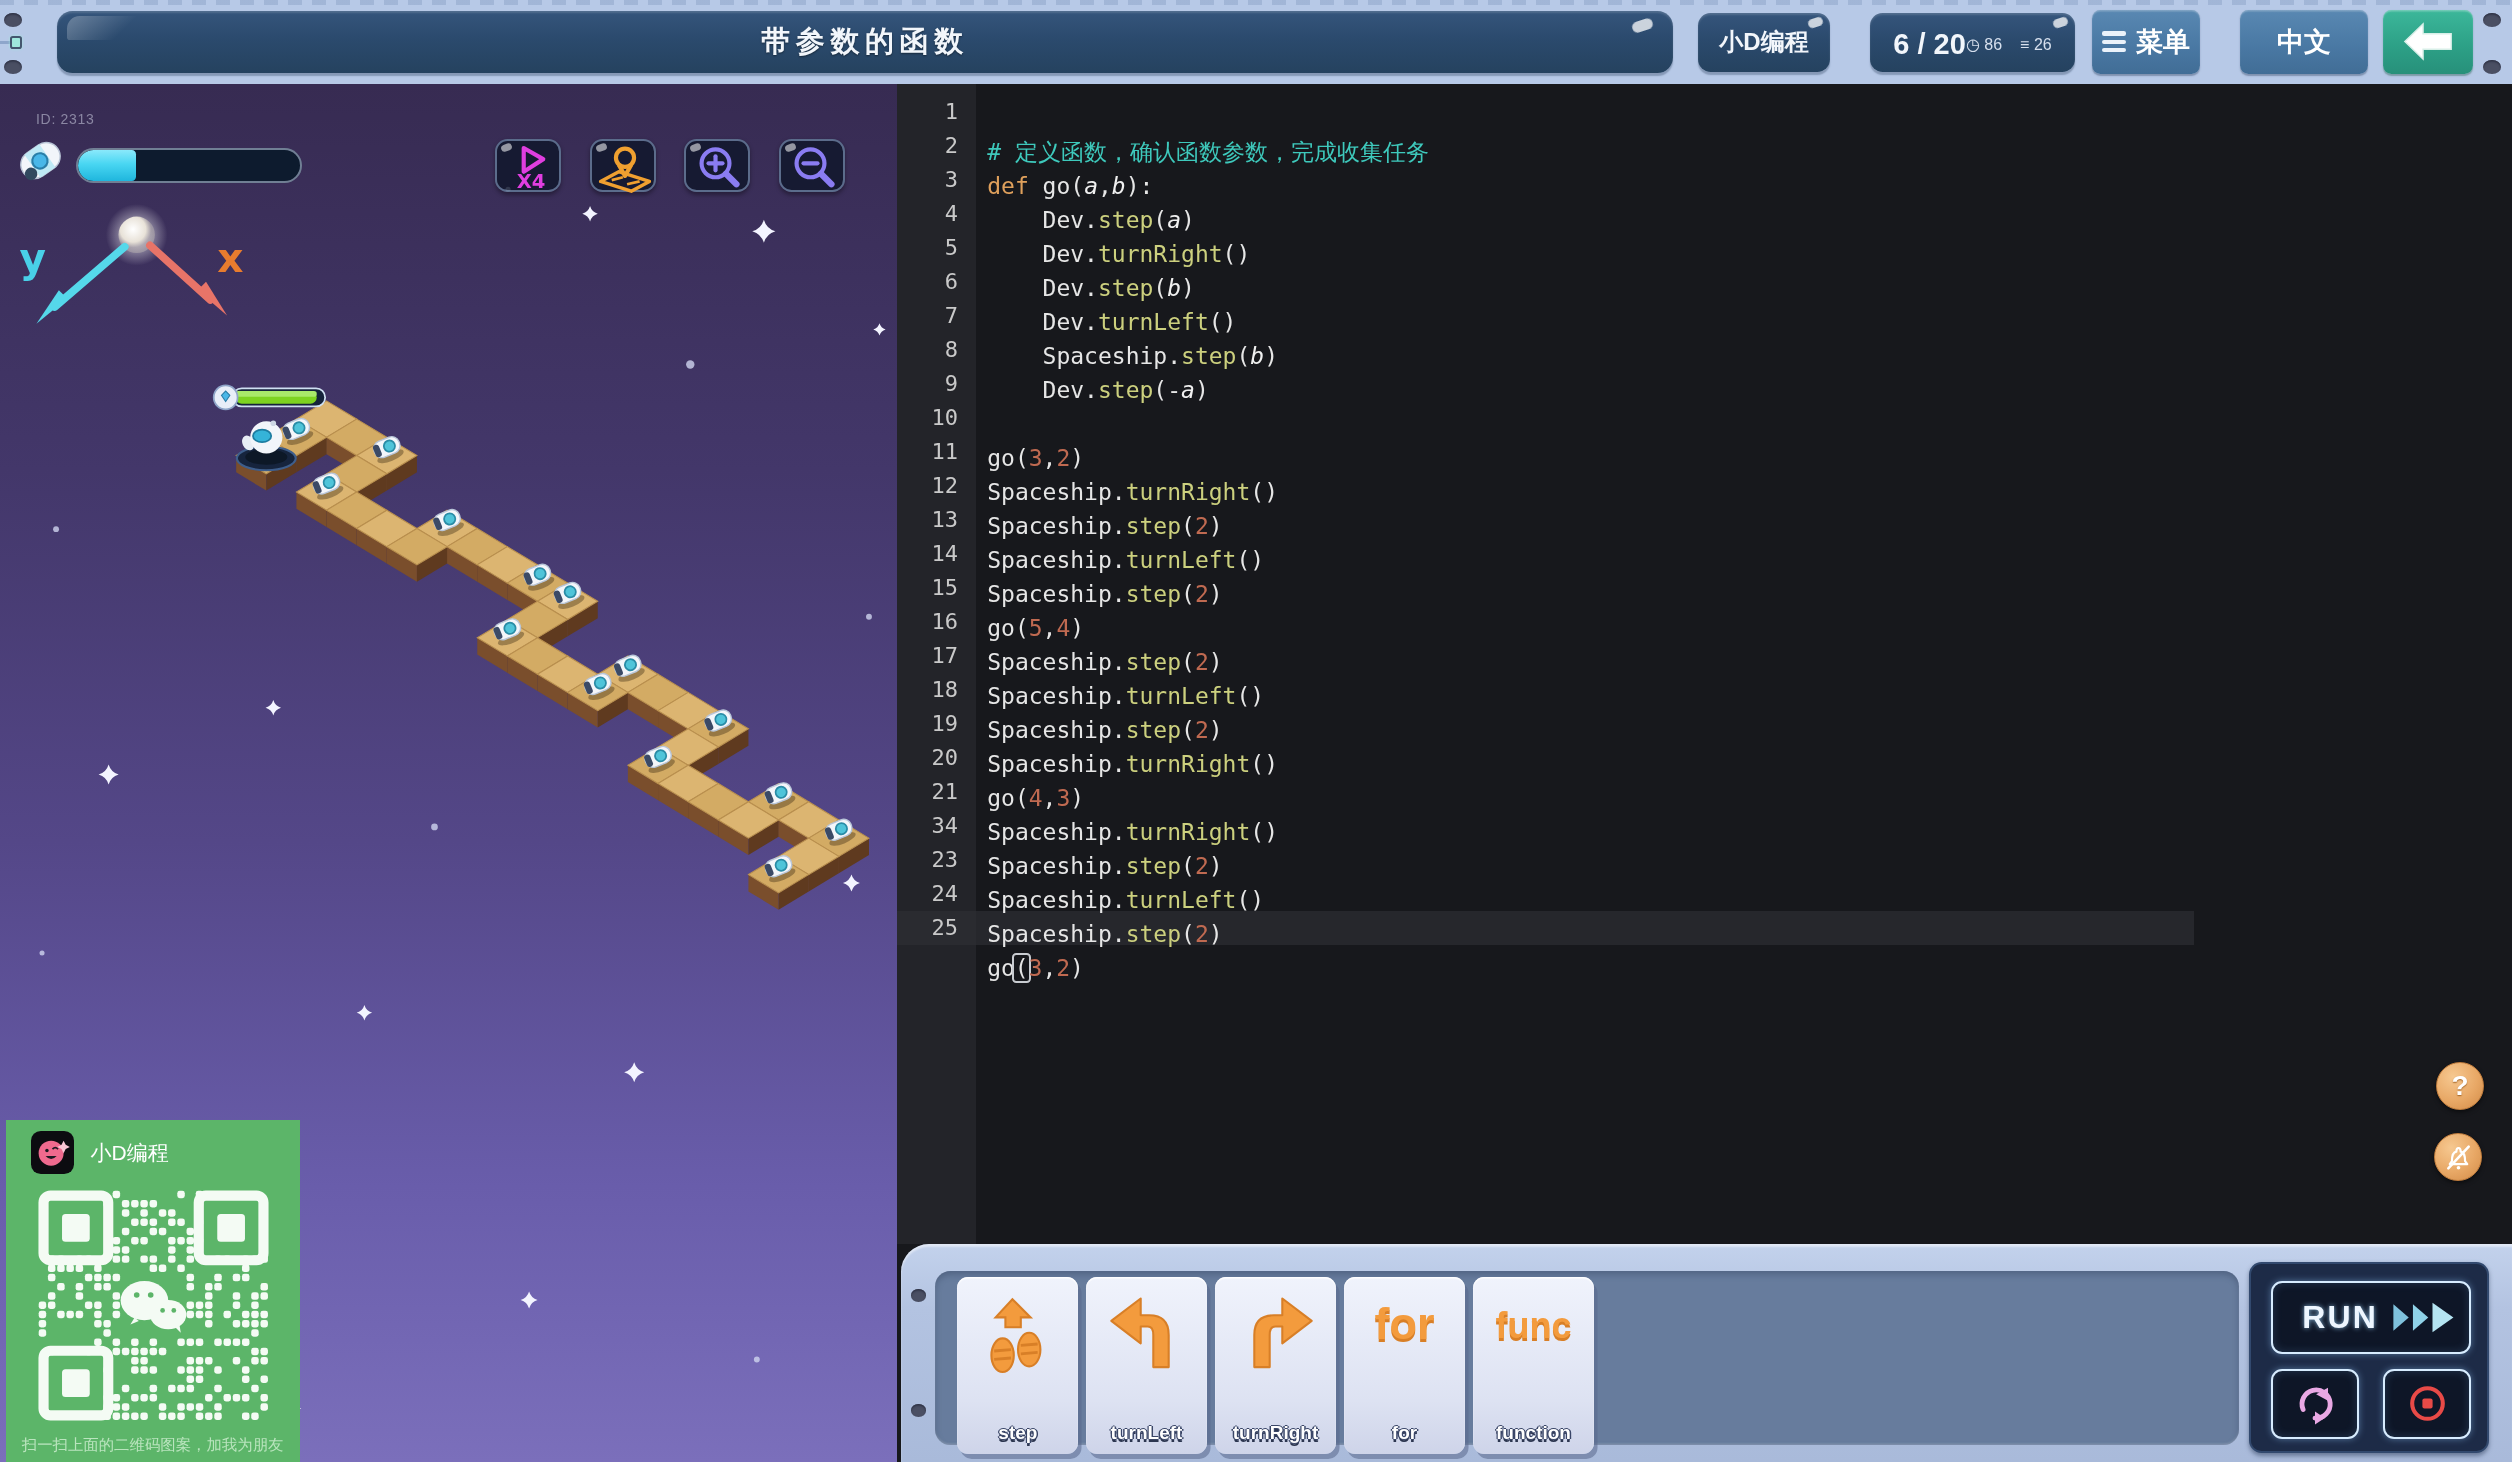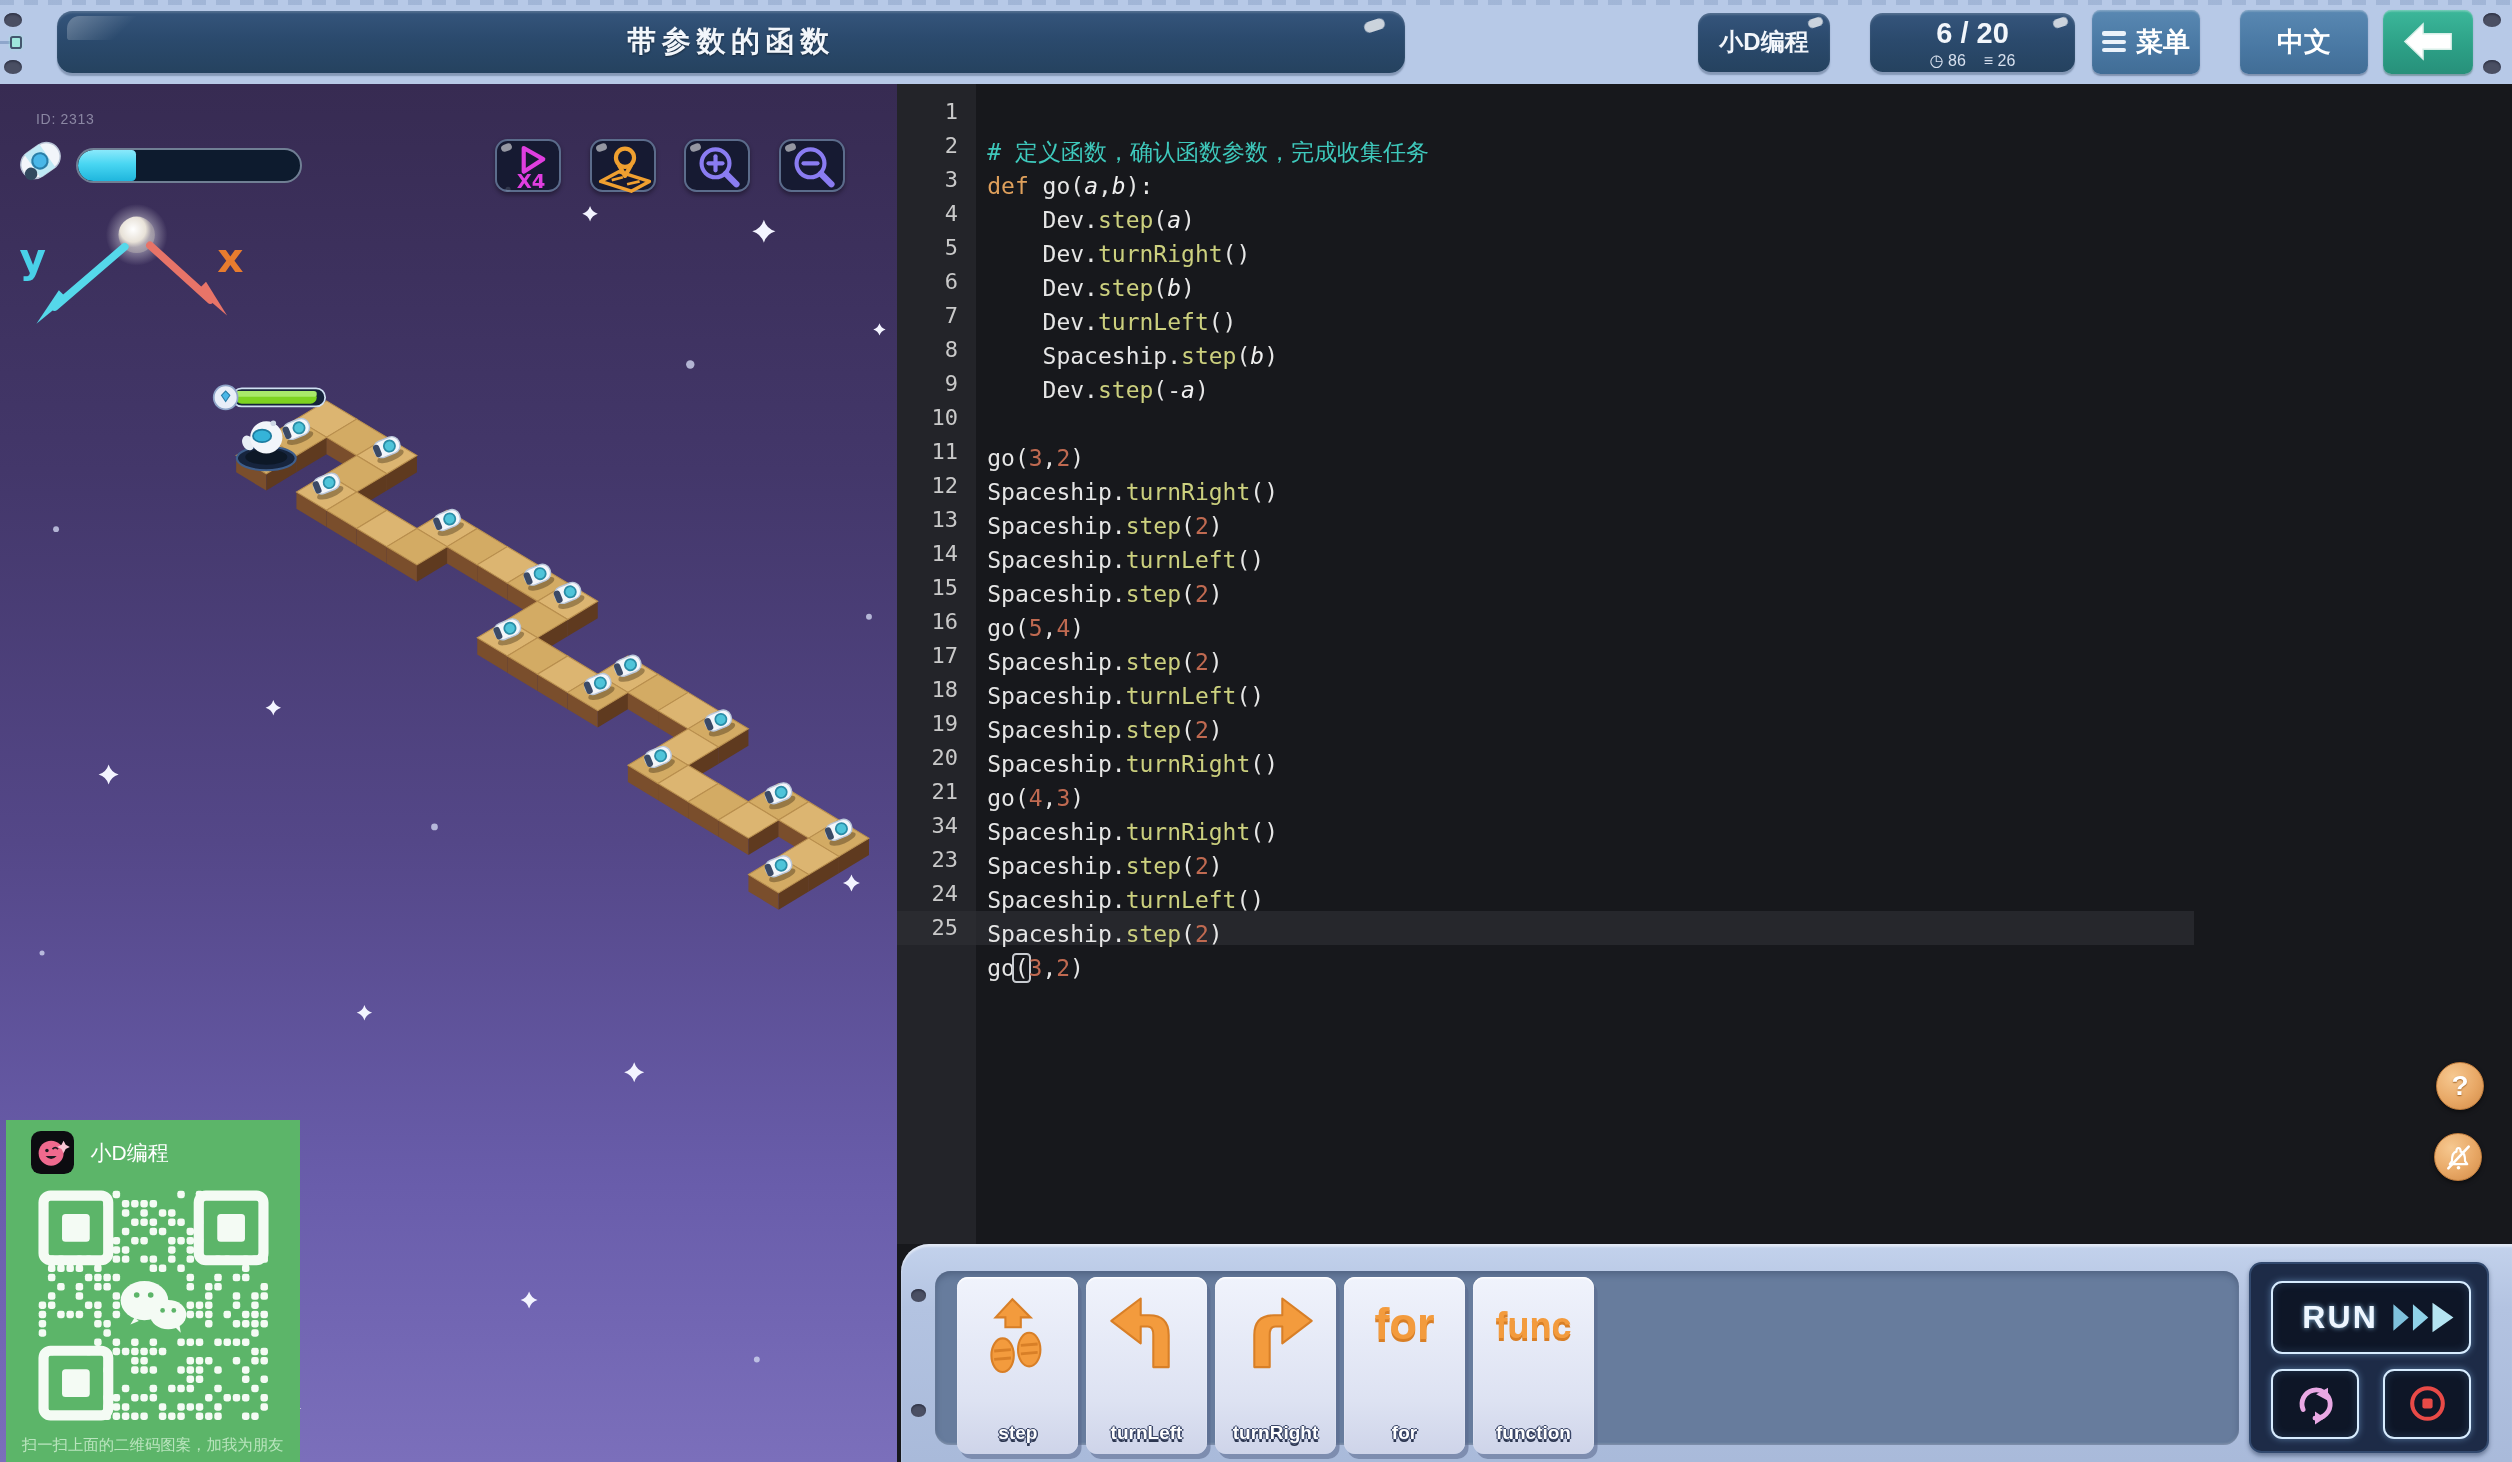--- a/index.html
+++ b/index.html
@@ -9,39 +9,39 @@
   
   #topbar { position:absolute; left:0; top:0; width:2512px; height:84px;
             background:#b7c9e7; }
   #topbar::before { content:""; position:absolute; left:0; top:0; width:100%; height:4.9px;
             background:repeating-linear-gradient(90deg,#93a9cc 0 14px,transparent 14px 24px); opacity:.6; }
   .screw { position:absolute; width:18px; height:14px; border-radius:50%;
            background:#4a4f63; box-shadow:inset 0 1.4px 2.1px #2e3245; }
   .teal-chip { position:absolute; left:9.8px; top:36px; width:12.6px; height:12.6px; border-radius:2.8px;
            background:#9fe8dc; border:2.1px solid #44566e; box-shadow:0 0 2.8px #9fe8dc; }
   .left-line { position:absolute; left:0; top:41px; width:11.2px; height:2.8px; background:#8ea6cb; }
-  .title-pill { position:absolute; left:57px; top:11.2px; width:1348px; height:62px;
+  .title-pill { position:absolute; left:57px; top:11.2px; width:1616px; height:62px;
            background:linear-gradient(180deg,#35557c 0%,#2b4a6d 45%,#25425f 100%);
            border-radius:15.4px; box-shadow:inset 0 2.1px 2.1px rgba(255,255,255,.15), 0 2.1px 1.4px rgba(60,80,110,.4);
            display:flex; align-items:center; justify-content:center;text-align:center; }
   .title-pill::before { content:""; position:absolute; left:9.8px; top:4.9px; width:77px; height:24px;
            background:linear-gradient(135deg,rgba(255,255,255,.28),rgba(255,255,255,0) 70%);
            border-radius:12.6px 2.8px 21px 2.8px; }
   .title-pill::after { content:""; position:absolute; right:19.6px; top:8.4px; width:21px; height:11.2px;
            background:rgba(255,255,255,.75); border-radius:5.6px; transform:rotate(-18deg); filter:blur(0.7px); }
   .title-text { color:#f2f6fb; font-size:29px; font-weight:bold; letter-spacing:5.6px;
            text-shadow:0 1.4px 2.1px rgba(0,0,0,.45); }
   .dark-pill { position:absolute; top:12.6px; height:59px;
            background:linear-gradient(180deg,#35557c 0%,#2b4a6d 45%,#25425f 100%);
            border-radius:12.6px; box-shadow:inset 0 2.1px 2.1px rgba(255,255,255,.15), 0 2.1px 1.4px rgba(60,80,110,.4);
            color:#f2f6fb; display:flex; align-items:center; justify-content:center; }
   #brand-pill { left:1698px; width:132px; font-size:24px; font-weight:bold; }
   #brand-pill::after, #counter-pill::after { content:""; position:absolute; right:7px; top:5.6px; width:15.4px; height:9px;
            background:rgba(255,255,255,.75); border-radius:4.9px; transform:rotate(-18deg); filter:blur(0.7px); }
-  #counter-pill { left:1870px; width:205px; flex-direction:column; line-height:1; }
+  #counter-pill { left:1870px; width:205px; flex-direction:row; line-height:1; }
   .counter-big { font-size:29px; font-weight:bold; margin-top:4.2px; }
   .counter-small { font-size:16px; color:#d7e0ee; margin-top:5.6px; display:flex; gap:18px; align-items:center; }
   .steel-btn { position:absolute; top:9.8px; height:64px; border-radius:8.4px;
            background:linear-gradient(180deg,#5988b2 0%,#4a79a4 55%,#416d96 100%);
            box-shadow:inset 0 1.4px 1.4px rgba(255,255,255,.25), 0 1.4px 1.4px rgba(70,90,120,.5);
            color:#fff; font-size:27px; font-weight:bold; display:flex; align-items:center; justify-content:center; gap:9.8px; }
   #menu-btn { left:2092px; width:108px; }
   #lang-btn { left:2240px; width:128px;justify-content:center; }
   #back-btn { position:absolute; left:2383px; top:9.8px; width:90px; height:64px; border-radius:8.4px;
            background:linear-gradient(180deg,#3cb79a 0%,#2da187 55%,#27907a 100%);

